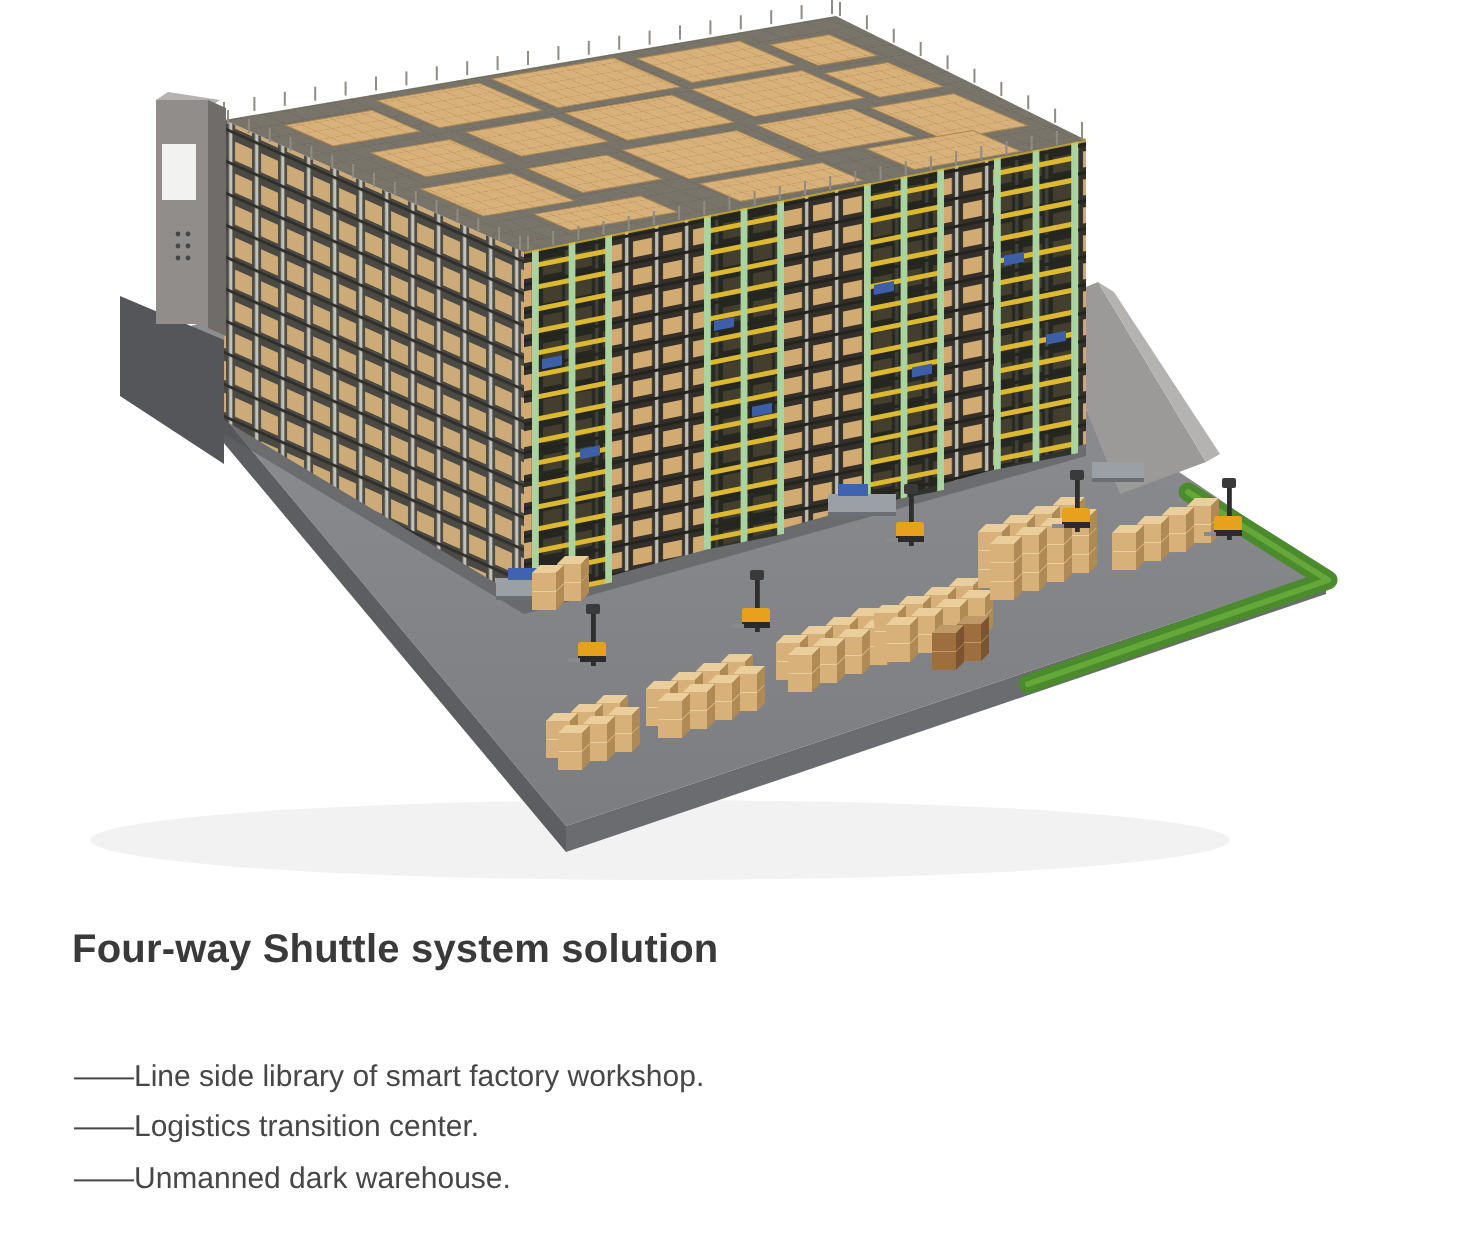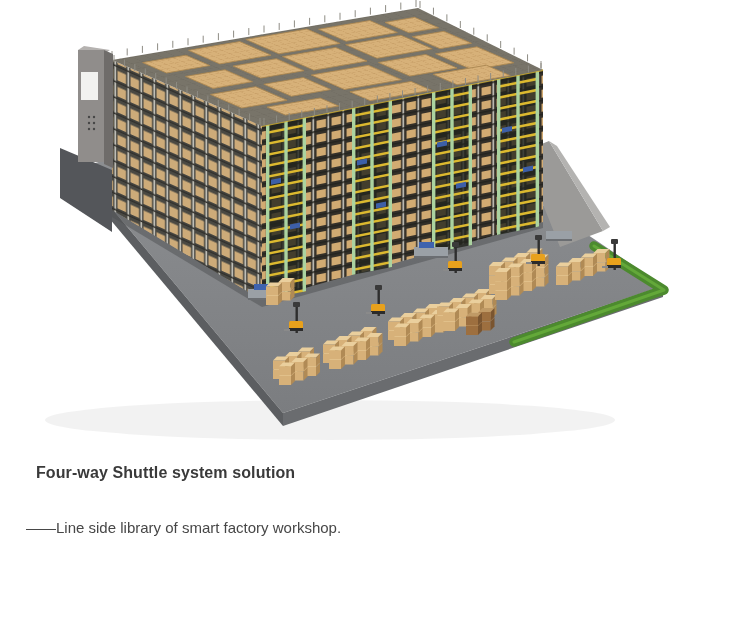--- a/index.html
+++ b/index.html
@@ -8,23 +8,23 @@
     --rack-dark:#34332e; --tower-gray:#908d8b; --forklift-yellow:#e8a11c;
   }
   html,body{margin:0;padding:0}
   body{
     width:729px;height:619px;background:#ffffff;position:relative;overflow:hidden;
     font-family:"Liberation Sans", sans-serif;
   }
   .illus{position:absolute;top:0;left:0;display:block}
   .heading{
     position:absolute;left:36px;top:464px;margin:0;
-    font-size:16px;font-weight:bold;color:#3a3a3a;letter-spacing:0.1px;
+    font-size:20px;font-weight:bold;color:#3a3a3a;letter-spacing:0.1px;
   }
-  .features{position:absolute;left:26px;top:515px;margin:0}
+  .features{position:absolute;left:26px;top:515px;margin:11px}
   .features p{
     margin:0;height:25.4px;line-height:25.4px;font-size:15px;color:#474747;
   }
 </style>
 </head>
 <body>
 
 <svg class="illus" width="729" height="452" viewBox="0 0 729 452" role="img" aria-label="3D render of an automated four-way shuttle warehouse: dense racking filled with tan cartons, green shuttle lift towers with yellow rails, a gray control tower, pallet stacks and yellow forklifts on a gray platform edged with grass">
   <defs>
     <linearGradient id="floorGrad" x1="0" y1="0" x2="0" y2="1">
@@ -474,13 +474,15 @@
         <rect x="607" y="265" width="14" height="3" fill="#2b2b2b"></rect>
         <rect x="602" y="266" width="6" height="2" fill="#8a8a8a"></rect>
       </g>
     </g>
 </svg>
 
 <h1 class="heading">Four-way Shuttle system solution</h1>
 
 <div class="features">
   <p>——Line side library of smart factory workshop.</p>
+  <p>——Logistics transition center.</p>
+  <p>——Unmanned dark warehouse.</p>
 </div>
 
 </body></html>

